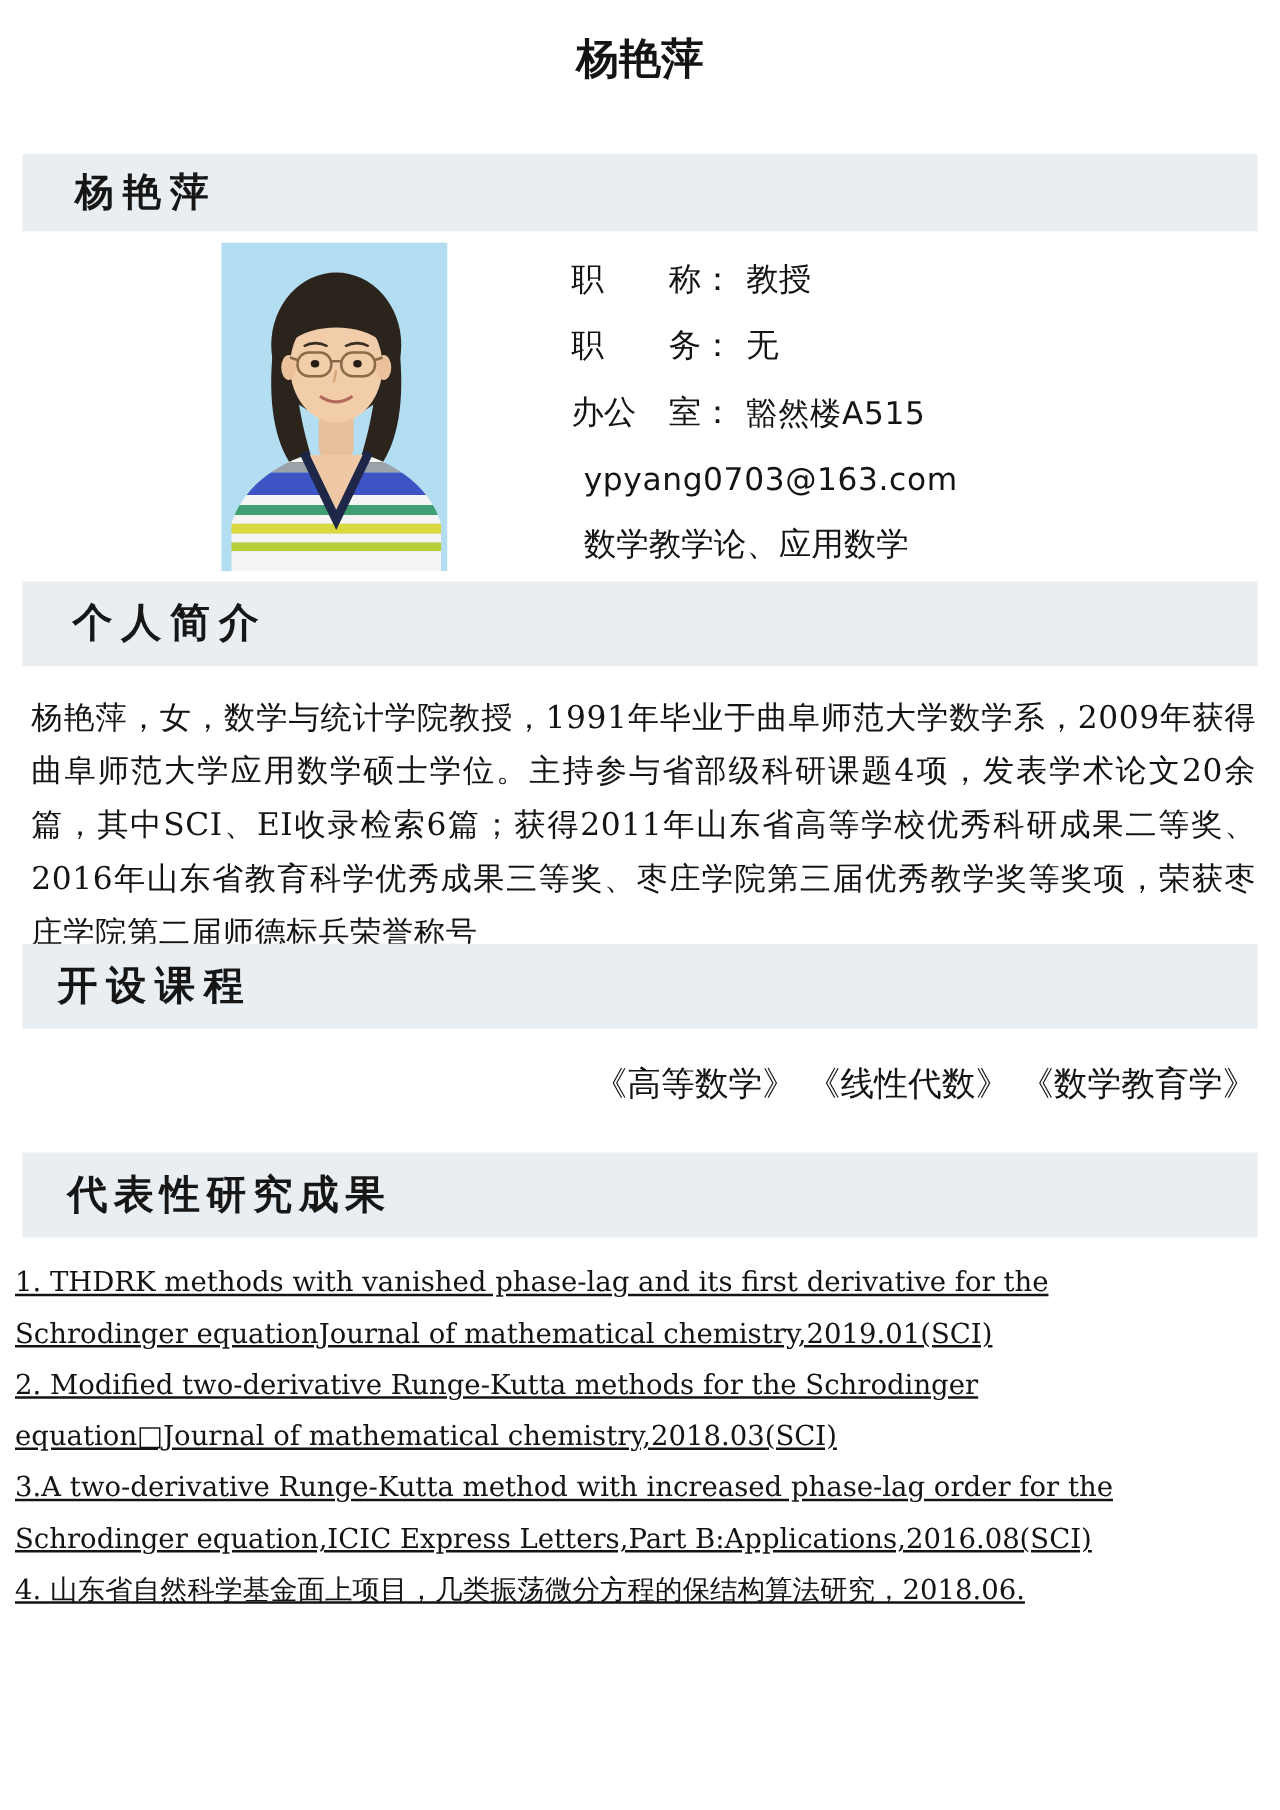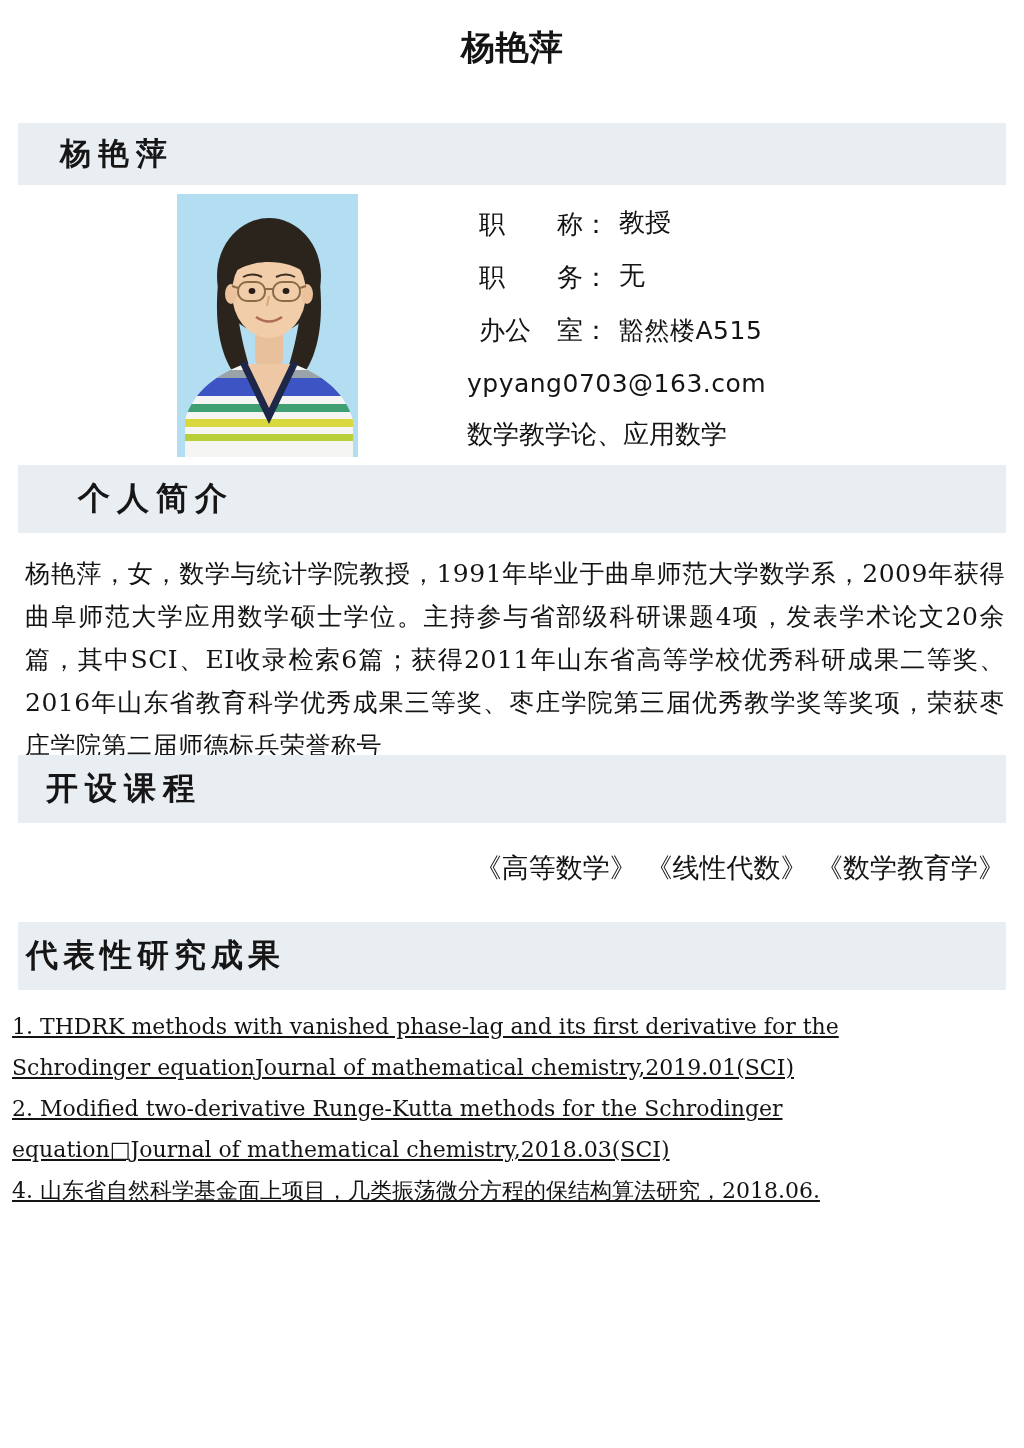--- a/index.html
+++ b/index.html
@@ -20,38 +20,38 @@
     position:absolute;left:18px;width:988px;background:var(--bar-bg);
     display:flex;align-items:center;
   }
   .bar-text{
     font-size:31px;font-weight:600;letter-spacing:7px;color:#161616;
     font-family:"DejaVu Serif",serif;white-space:nowrap;
   }
   #name-bar{top:123px;height:62px;}
   #name-bar .bar-text{padding-left:42px;font-size:31px;}
   #bio-bar{top:465px;height:68px;}
-  #bio-bar .bar-text{padding-left:60px;font-size:32px;}
+  #bio-bar .bar-text{padding-left:40px;font-size:32px;}
   #courses-bar{top:755px;height:68px;}
   #courses-bar .bar-text{padding-left:28px;font-size:32px;}
   #ach-bar{top:922px;height:68px;}
-  #ach-bar .bar-text{padding-left:8px;font-size:32px;letter-spacing:5px;}
+  #ach-bar .bar-text{padding-left:36px;font-size:32px;letter-spacing:5px;}
 
   .photo{
     position:absolute;left:177px;top:194px;width:181px;height:263px;display:block;
   }
   .info{
     position:absolute;left:457px;top:198px;width:550px;
   }
   .info .row{
     height:53px;display:flex;align-items:center;font-size:26px;line-height:53px;
     white-space:nowrap;
   }
-  .info .label{white-space:pre;display:inline-block;margin-left:22px;}
-  .info .value{margin-left:10px;font-family:Liberation Mono, monospace;}
+  .info .label{white-space:pre;display:inline-block;}
+  .info .value{margin-left:10px;}
   .info .value.latin{font-family:"DejaVu Sans",sans-serif;font-size:25px;letter-spacing:0.5px;}
 
   .bio-text{
     position:absolute;left:25px;top:552px;width:980px;
     font-size:25px;line-height:43px;text-align:justify;letter-spacing:0.5px;
   }
   .courses-text{
     position:absolute;left:25px;top:848px;width:980px;
     font-size:27px;line-height:40px;white-space:pre-wrap;text-align:right;
   }
@@ -148,14 +148,15 @@
   <span class="bar-text">开设课程</span>
 </div>
 <div class="courses-text">《高等数学》 《线性代数》 《数学教育学》</div>
 
 <div class="bar" id="ach-bar">
   <span class="bar-text">代表性研究成果</span>
 </div>
 <div class="pubs">
   <span class="pub-item">1. THDRK methods with vanished phase-lag and its first derivative for the Schrodinger equationJournal of mathematical chemistry,2019.01(SCI)</span>
   <span class="pub-item">2. Modified two-derivative Runge-Kutta methods for the Schrodinger equation□Journal of mathematical chemistry,2018.03(SCI)</span>
+  <span class="pub-item">3.A two-derivative Runge-Kutta method with increased phase-lag order for the Schrodinger equation,ICIC Express Letters,Part B:Applications,2016.08(SCI)</span>
   <span class="pub-item">4. 山东省自然科学基金面上项目，几类振荡微分方程的保结构算法研究，2018.06.</span>
 </div>
 
 </body></html>

